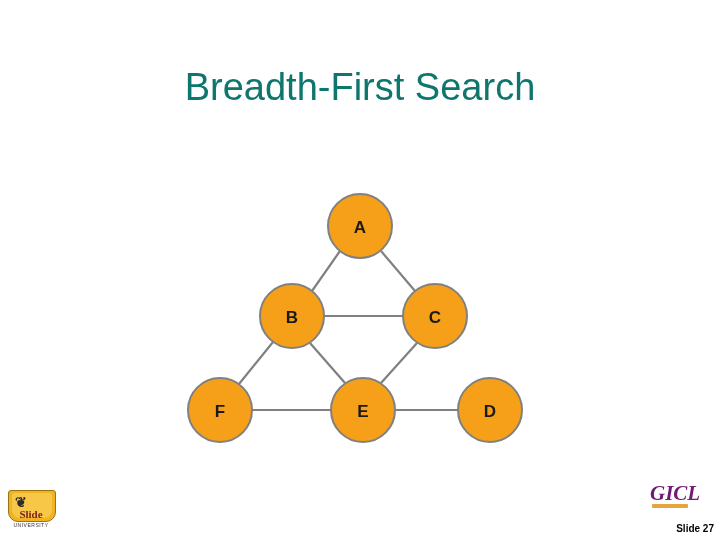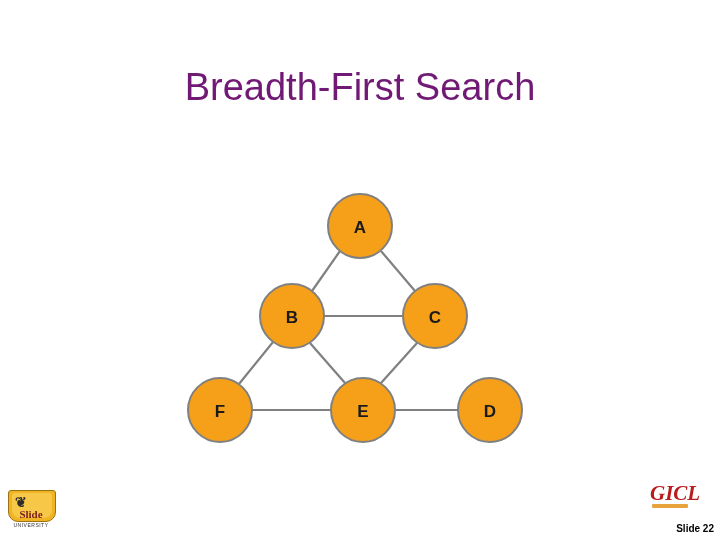--- a/index.html
+++ b/index.html
@@ -21,21 +21,21 @@
     height: 540px;
     background: #ffffff;
   }
   .slide-title {
     position: absolute;
     left: 0;
     top: 66px;
     width: 720px;
     text-align: center;
     font-size: 38px;
-    color: #701a75;
+    color: #0f766e;
     font-family: "Liberation Sans", sans-serif;
     font-weight: normal;
     letter-spacing: 0px;
   }
   .graph-area {
     position: absolute;
     left: 170px;
     top: 180px;
     width: 380px;
     height: 270px;
@@ -130,21 +130,21 @@
   .gicl-logo .gicl-text {
     position: absolute;
     left: 0;
     top: 0;
     width: 40px;
     text-align: left;
     font-family: "Liberation Serif", serif;
     font-size: 21px;
     font-weight: bold;
     font-style: italic;
-    color: #b91c1c;
+    color: #701a75;
     line-height: 22px;
   }
   .gicl-logo .gicl-bar {
     position: absolute;
     left: 2px;
     top: 22px;
     width: 36px;
     height: 4px;
     background: #e8a33d;
     border-radius: 1px;
@@ -214,15 +214,15 @@
     <div class="mark">❦</div>
     <div class="word">Slide</div>
     <div class="sub">UNIVERSITY</div>
   </div>
 
   <div class="gicl-logo">
     <div class="gicl-text">GICL</div>
     <div class="gicl-bar"></div>
   </div>
 
-  <div class="slide-number">Slide 22</div>
+  <div class="slide-number">Slide 27</div>
 
 </div>
 
 </body></html>

